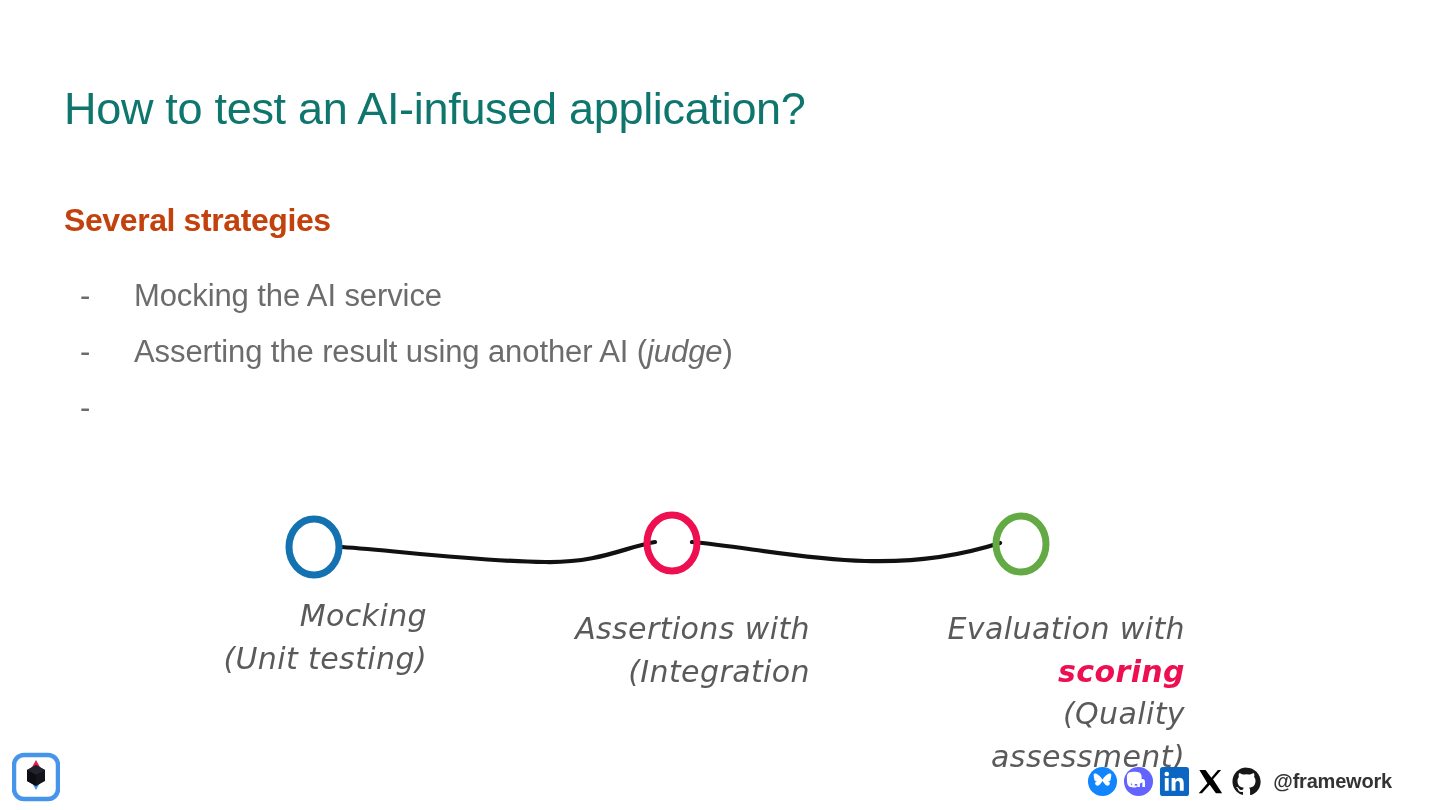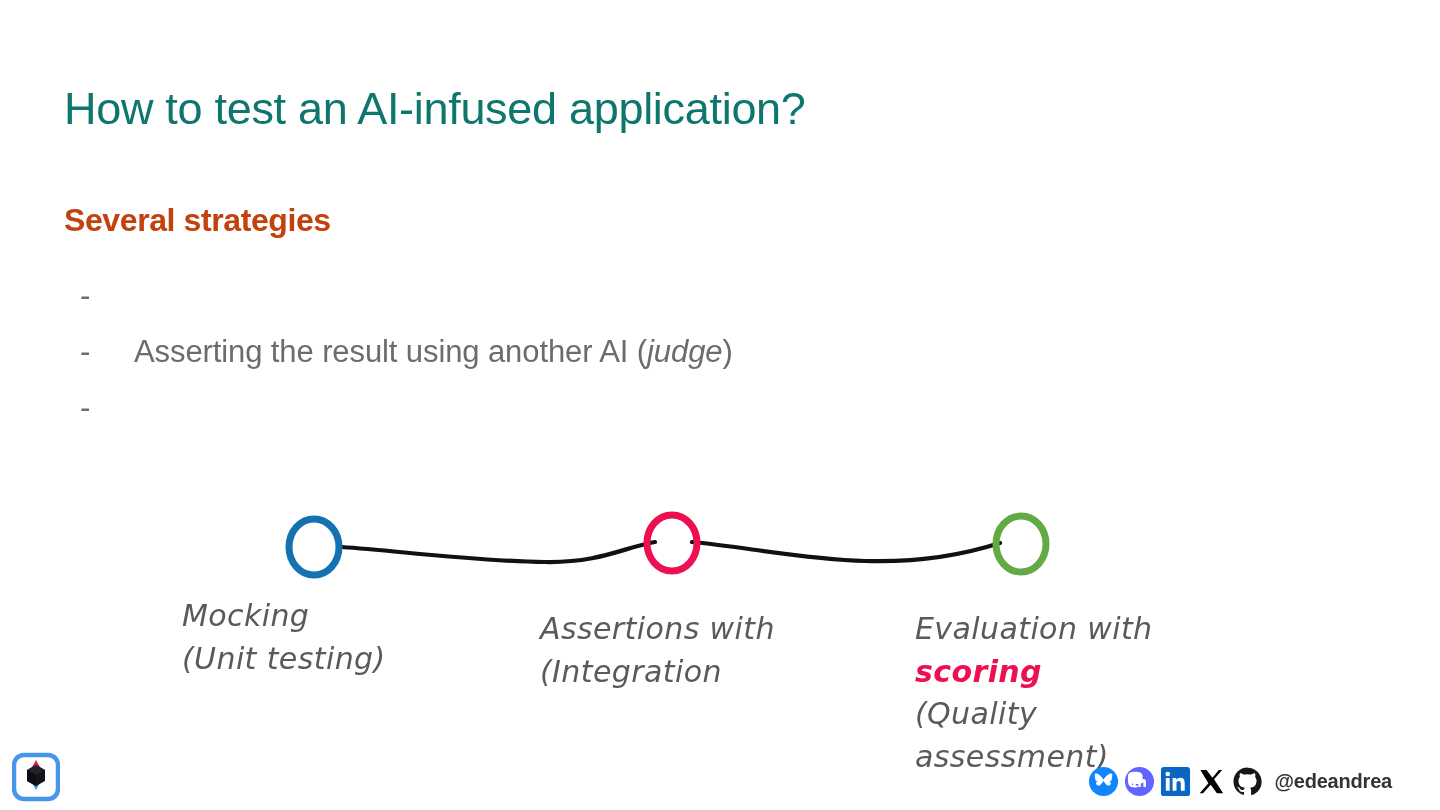--- a/index.html
+++ b/index.html
@@ -77,21 +77,21 @@
     left: 0;
     top: 485px;
     width: 1440px;
     height: 120px;
   }
   .diagram svg { display: block; }
 
   
   .caption {
     position: absolute;
-    text-align: left;
+    text-align: right;
     font-family: "DejaVu Sans", sans-serif;
     font-style: italic;
     color: #5a5a5a;
     font-size: 30px;
     line-height: 1.42;
     letter-spacing: 0.4px;
   }
   .caption .hl-pink { color: #ee0f51; font-weight: 700; }
   .caption-mocking    { left: 182px; top: 595px; width: 245px; }
   .caption-assertions { left: 540px; top: 608px; width: 270px; }
@@ -133,20 +133,21 @@
 <body>
 
 <div class="slide-title">How to test an AI-infused application?</div>
 
 <div class="section-heading">Several strategies</div>
 
 <div class="bullet-list">
 
   <div class="bullet-row">
     <span class="bullet-dash">-</span>
+    <span class="bullet-text"><span>Mocking the AI service</span></span>
   </div>
 
   <div class="bullet-row">
     <span class="bullet-dash">-</span>
     <span class="bullet-text"><span>Asserting the result using another AI (</span><em>judge</em><span>)</span></span>
   </div>
 
   <div class="bullet-row">
     <span class="bullet-dash">-</span>
   </div>
@@ -229,14 +230,14 @@
       <path d="M4.5 4h6.4l6 8.1L23.6 4h3.4l-8.4 9.6L28 28h-6.4l-6.4-8.7L7.2 28H3.8l9-10.3z" fill="#000000"></path>
     </svg>
   </span>
 
   <span class="social-icon">
     <svg viewBox="0 0 32 32" width="31" height="31" xmlns="http://www.w3.org/2000/svg">
       <path fill="#181717" d="M16 1.5C8 1.5 1.5 8 1.5 16c0 6.4 4.1 11.8 9.9 13.8.7.1 1-.3 1-.7v-2.5c-4 .9-4.9-1.9-4.9-1.9-.7-1.7-1.6-2.2-1.6-2.2-1.3-.9.1-.9.1-.9 1.5.1 2.2 1.5 2.2 1.5 1.3 2.2 3.4 1.6 4.2 1.2.1-.9.5-1.6.9-1.9-3.2-.4-6.6-1.6-6.6-7.2 0-1.6.6-2.9 1.5-3.9-.2-.4-.6-1.9.1-3.9 0 0 1.2-.4 4 1.5 1.2-.3 2.4-.5 3.7-.5s2.5.2 3.7.5c2.8-1.9 4-1.5 4-1.5.8 2 .3 3.5.1 3.9 1 1 1.5 2.3 1.5 3.9 0 5.6-3.4 6.8-6.6 7.2.5.5 1 1.4 1 2.8v4.1c0 .4.3.8 1 .7 5.8-2 9.9-7.4 9.9-13.8 0-8-6.5-14.5-14.5-14.5z"></path>
     </svg>
   </span>
 
-  <span class="handle">@edeandrea</span>
+  <span class="handle">@framework</span>
 </div>
 
 </body></html>

